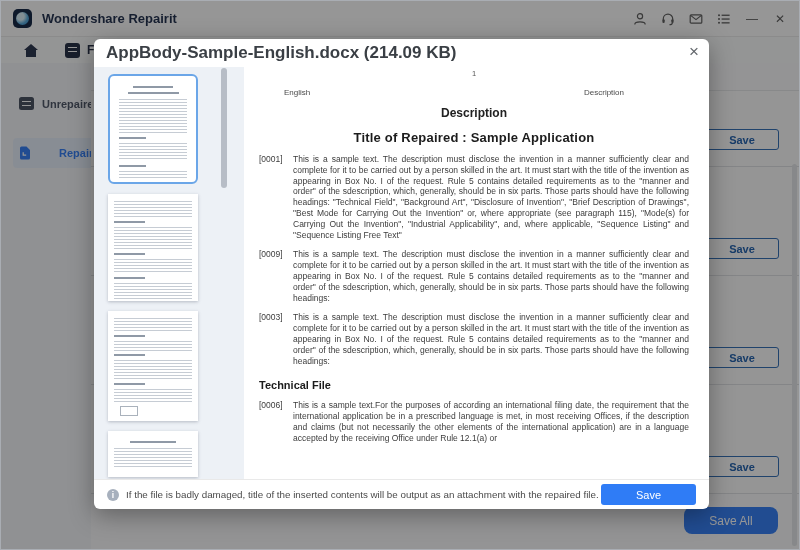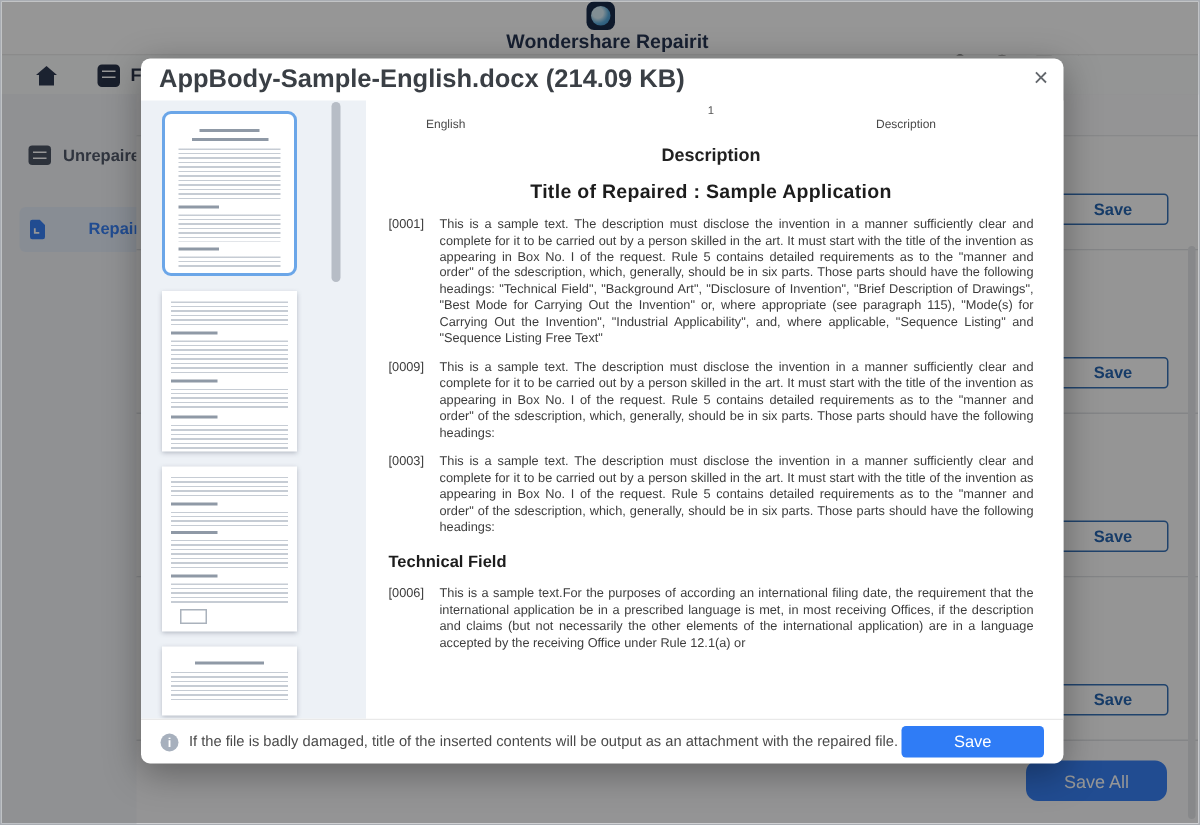--- a/index.html
+++ b/index.html
@@ -5,21 +5,21 @@
   * { margin:0; padding:0; box-sizing:border-box; }
   html,body { background:#d8d8d8; }
   .app {
     position:relative; width:800px; height:550px; overflow:hidden;
     background:#eef0f3; font-family:"Liberation Sans", sans-serif;
     border:1px solid #a9adb3;
   }
   
   .titlebar {
     position:absolute; top:0; left:0; right:0; height:36px; background:#ffffff;
-    display:flex; align-items:center; padding:0 12px; border-bottom:1px solid #ececec;flex-direction:column;
+    display:flex; align-items:center; padding:0 12px; border-bottom:1px solid #ececec;
   }
   .logo {
     width:19px; height:19px; border-radius:5px; background:#0d2140;
     position:relative; flex:none;
   }
   .logo .swirl {
     position:absolute; left:3px; top:3px; width:13px; height:13px; border-radius:50%;
     background:radial-gradient(circle at 35% 35%, #d9f1fb 0 30%, #54a9dd 60%, #2a7fc0 100%);
   }
   .app-title { font-size:13px; font-weight:bold; color:#1c2b4a; margin-left:10px; }
@@ -84,21 +84,21 @@
   .thumb.selected .pg { box-shadow:none; width:80px; height:100px; }
   .pg.p2 { height:107px; } .pg.p3 { height:110px; } .pg.p4 { height:46px; }
   .bar { height:2px; background:#8f99a6; margin:0 auto 4px; }
   .bar.w60 { width:60%; } .bar.w75 { width:75%; } .bar.left { margin:0 0 4px; width:40%; }
   .mini-lines { background:repeating-linear-gradient(to bottom, #c6ccd4 0 1px, transparent 1px 3px); }
   .figbox { width:18px; height:10px; border:1px solid #aab2bc; margin:3px 0 0 6px; }
   .thumb-scrollbar { position:absolute; left:127px; top:1px; width:6px; height:120px; background:#b7bdc6; border-radius:3px; }
   .preview { flex:1; background:#fff; overflow:hidden; position:relative; }
   .doc { width:430px; margin-left:15px; color:#3c3c3c; }
   .page-num { text-align:center; font-size:7.5px; color:#555; padding-top:2px; }
-  .doc-header { display:flex; justify-content:space-between; font-size:8px; color:#4a4a4a; padding:0 65px 0 25px;gap:36px; }
+  .doc-header { display:flex; justify-content:space-between; font-size:8px; color:#4a4a4a; margin-top:10px; padding:0 65px 0 25px;gap:36px; }
   .h-desc { text-align:center; font-size:12px; font-weight:bold; color:#212121; margin-top:9px; }
   .h-title { text-align:center; font-size:13px; font-weight:bold; color:#1c1c1c; margin-top:10px; letter-spacing:0.2px; }
   .para { display:flex; margin-top:9px; font-size:8.5px; line-height:10.8px; }
   .para .lbl { width:30px; flex:none; }
   .para .txt { flex:1; margin-left:4px; text-align:justify; }
   .h-tech { font-size:11px; font-weight:bold; color:#1c1c1c; margin-top:13px; }
   .modal-footer {
     height:30px; flex:none; border-top:1px solid #e9e9e9; display:flex; align-items:center; padding:0 13px;
   }
   .info-icon {
@@ -273,21 +273,21 @@
             <span class="txt">This is a sample text. The description must disclose the invention in a manner sufficiently clear and complete for it to be carried out by a person skilled in the art. It must start with the title of the invention as appearing in Box No. I of the request. Rule 5 contains detailed requirements as to the "manner and order" of the sdescription, which, generally, should be in six parts. Those parts should have the following headings: "Technical Field", "Background Art", "Disclosure of Invention", "Brief Description of Drawings", "Best Mode for Carrying Out the Invention" or, where appropriate (see paragraph 115), "Mode(s) for Carrying Out the Invention", "Industrial Applicability", and, where applicable, "Sequence Listing" and "Sequence Listing Free Text"</span>
           </div>
           <div class="para">
             <span class="lbl">[0009]</span>
             <span class="txt">This is a sample text. The description must disclose the invention in a manner sufficiently clear and complete for it to be carried out by a person skilled in the art. It must start with the title of the invention as appearing in Box No. I of the request. Rule 5 contains detailed requirements as to the "manner and order" of the sdescription, which, generally, should be in six parts. Those parts should have the following headings:</span>
           </div>
           <div class="para">
             <span class="lbl">[0003]</span>
             <span class="txt">This is a sample text. The description must disclose the invention in a manner sufficiently clear and complete for it to be carried out by a person skilled in the art. It must start with the title of the invention as appearing in Box No. I of the request. Rule 5 contains detailed requirements as to the "manner and order" of the sdescription, which, generally, should be in six parts. Those parts should have the following headings:</span>
           </div>
-          <div class="h-tech">Technical Field</div>
+          <div class="h-tech">Technical File</div>
           <div class="para">
             <span class="lbl">[0006]</span>
             <span class="txt">This is a sample text.For the purposes of according an international filing date, the requirement that the international application be in a prescribed language is met, in most receiving Offices, if the description and claims (but not necessarily the other elements of the international application) are in a language accepted by the receiving Office under Rule 12.1(a) or</span>
           </div>
         </div>
       </div>
     </div>
     <div class="modal-footer">
       <i class="info-icon">i</i>
       <span class="info-text">If the file is badly damaged, title of the inserted contents will be output as an attachment with the repaired file.</span>

